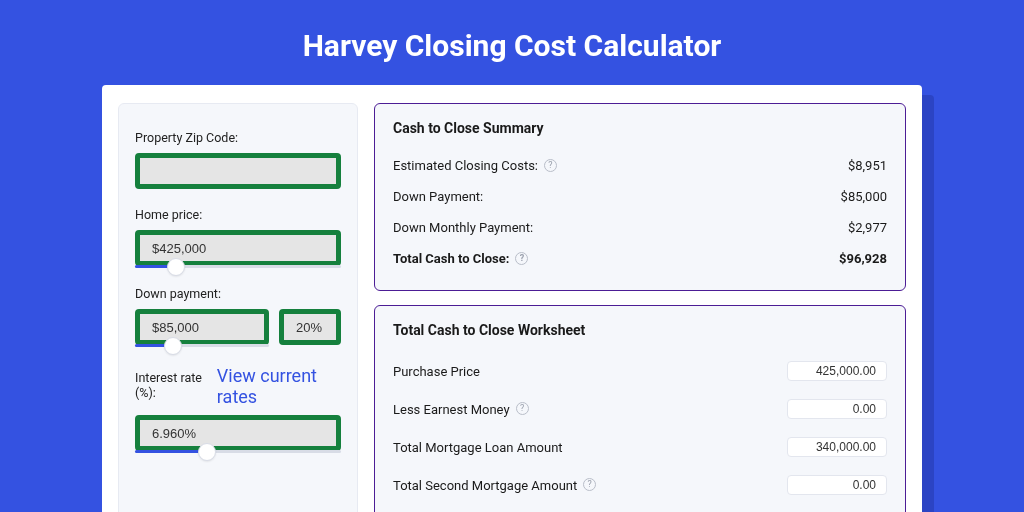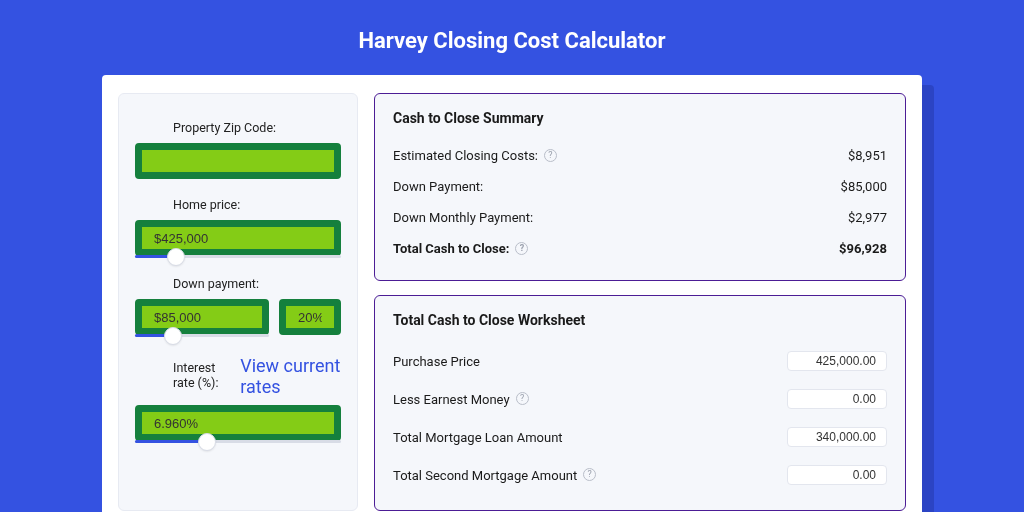--- a/index.html
+++ b/index.html
@@ -5,21 +5,21 @@
   * { box-sizing: border-box; margin: 0; padding: 0; }
   html, body { width: 1024px; height: 512px; overflow: hidden; }
   body {
     font-family: -apple-system, BlinkMacSystemFont, "Segoe UI", Roboto, Helvetica, Arial, sans-serif;
     background: #3452e1;
     color: #1a1a1a;
   }
   .page-title {
     text-align: center;
     color: #ffffff;
-    font-size: 22px;
+    font-size: 30px;
     font-weight: 700;
     padding: 28px 0 22px 0;
   }
   .card-wrap {
     position: relative;
     width: 820px;
     margin: 0 auto;
   }
   .card-shadow {
     position: absolute;
@@ -101,28 +101,27 @@
     padding: 0 10px;
   }
   .field { margin-bottom: 18px; }
   .field-label {
     font-size: 12.5px;
     color: #222;
     margin-bottom: 8px;
     display: flex;
     gap: 4px;
     align-items: baseline;
-    margin-left: 38px;
   }
   .text-input {
     width: 100%;
     height: 36px;
-    border: 7px solid #15803d;
-    border-radius: 4px;
-    background: #84cc16;
+    border: 5px solid #15803d;
+    border-radius: 4px;
+    background: #e5e5e5;
     font-size: 13px;
     padding: 0 12px;
     color: #333;
   }
   .slider-block { position: relative; }
   .slider-track {
     position: relative;
     height: 3px;
     background: #d8dce6;
     border-radius: 2px;

